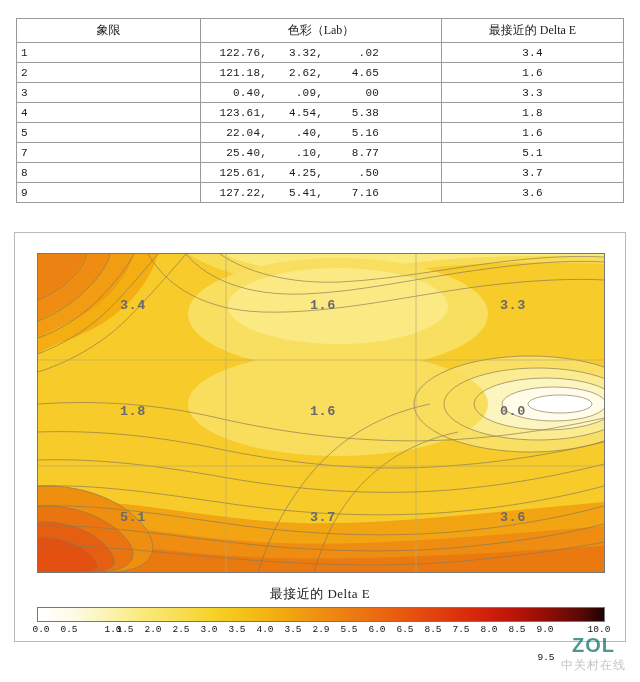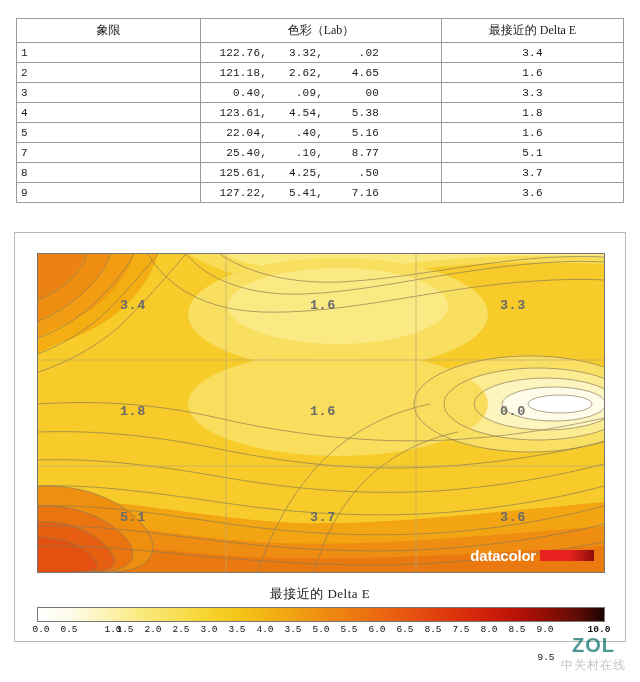--- a/index.html
+++ b/index.html
@@ -325,24 +325,20 @@
     <span class="val-label" style="left:462px; top:44px;">3.3</span>
 
     <span class="val-label" style="left:82px; top:150px;">1.8</span>
     <span class="val-label" style="left:272px; top:150px;">1.6</span>
     <span class="val-label" style="left:462px; top:150px;">0.0</span>
 
     <span class="val-label" style="left:82px; top:256px;">5.1</span>
     <span class="val-label" style="left:272px; top:256px;">3.7</span>
     <span class="val-label" style="left:462px; top:256px;">3.6</span>
 
-    <div class="watermark">
-      <span class="wm-text">datacolor</span>
-      <span class="wm-bar"></span>
-    </div>
   </div>
 
   <div class="legend-title">最接近的 Delta E</div>
 
   <div class="legend-bar" style="background: linear-gradient(to right,
          #ffffff 0%, #fdfbe8 6%, #fcf3b5 12%, #faea7e 18%, #f8e05a 24%,
          #f6d42e 30%, #f4c317 36%, #f2ae12 42%, #f09611 48%, #ee8010 54%,
          #eb6a10 60%, #e6520f 66%, #df3a0d 72%, #d4240b 78%, #bb1408 84%,
          #8f0e06 90%, #570a05 96%, #1a0302 100%);"></div>
 
@@ -350,30 +346,30 @@
     <span style="left:4px;">0.0</span>
     <span style="left:32px;">0.5</span>
     <span style="left:76px;">1.0</span>
     <span style="left:88px;">1.5</span>
     <span style="left:116px;">2.0</span>
     <span style="left:144px;">2.5</span>
     <span style="left:172px;">3.0</span>
     <span style="left:200px;">3.5</span>
     <span style="left:228px;">4.0</span>
     <span style="left:256px;">3.5</span>
-    <span style="left:284px;">5.0</span>
+    <span style="left:284px;">2.9</span>
     <span style="left:312px;">5.5</span>
     <span style="left:340px;">6.0</span>
     <span style="left:368px;">6.5</span>
     <span style="left:396px;">8.5</span>
     <span style="left:424px;">7.5</span>
     <span style="left:452px;">8.0</span>
     <span style="left:480px;">8.5</span>
     <span style="left:508px;">9.0</span>
     <span style="left:509px;margin-top:28px;">9.5</span>
-    <span style="left:562px;font-weight:bold;">10.0</span>
+    <span style="left:562px;">10.0</span>
   </div>
 </div>
 
 <div class="zol">
   <div class="zol-logo">ZOL</div>
   <div class="zol-sub">中关村在线</div>
 </div>
 
 </body></html>

